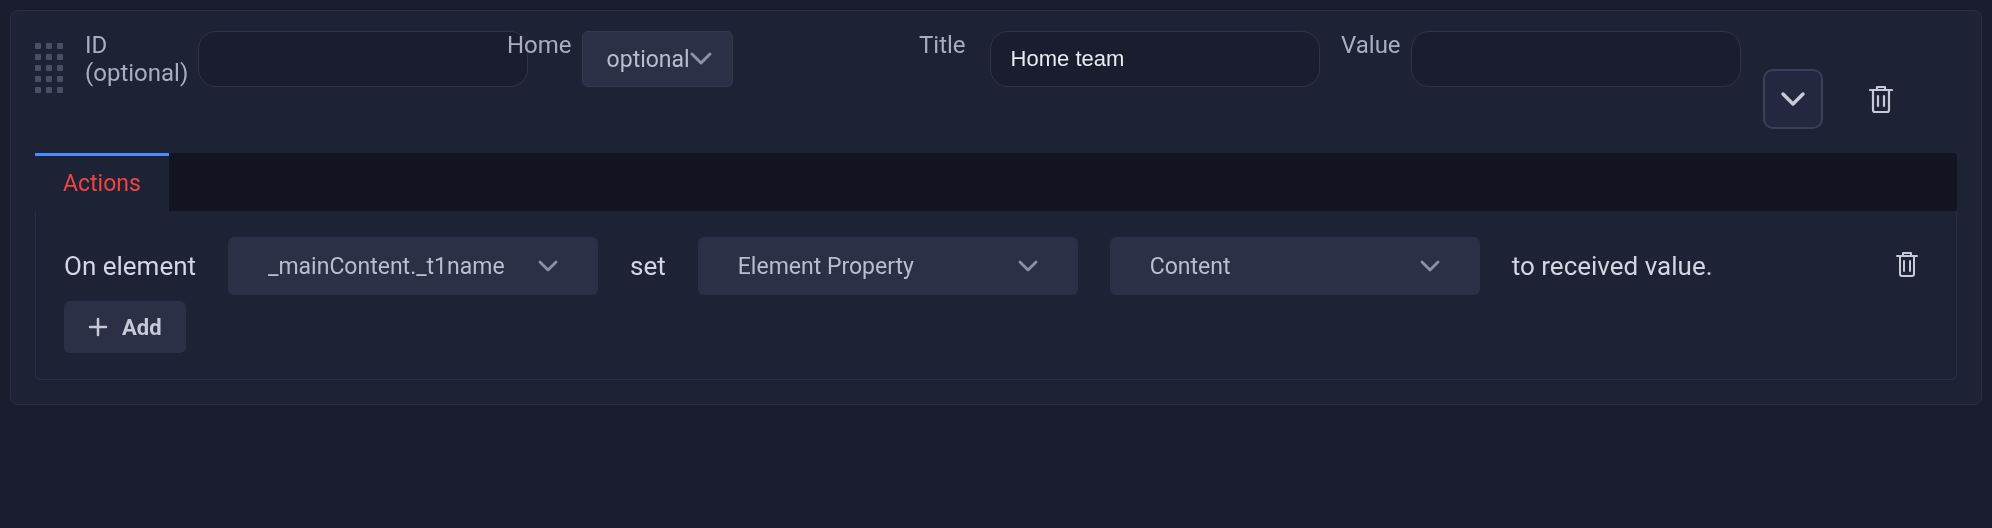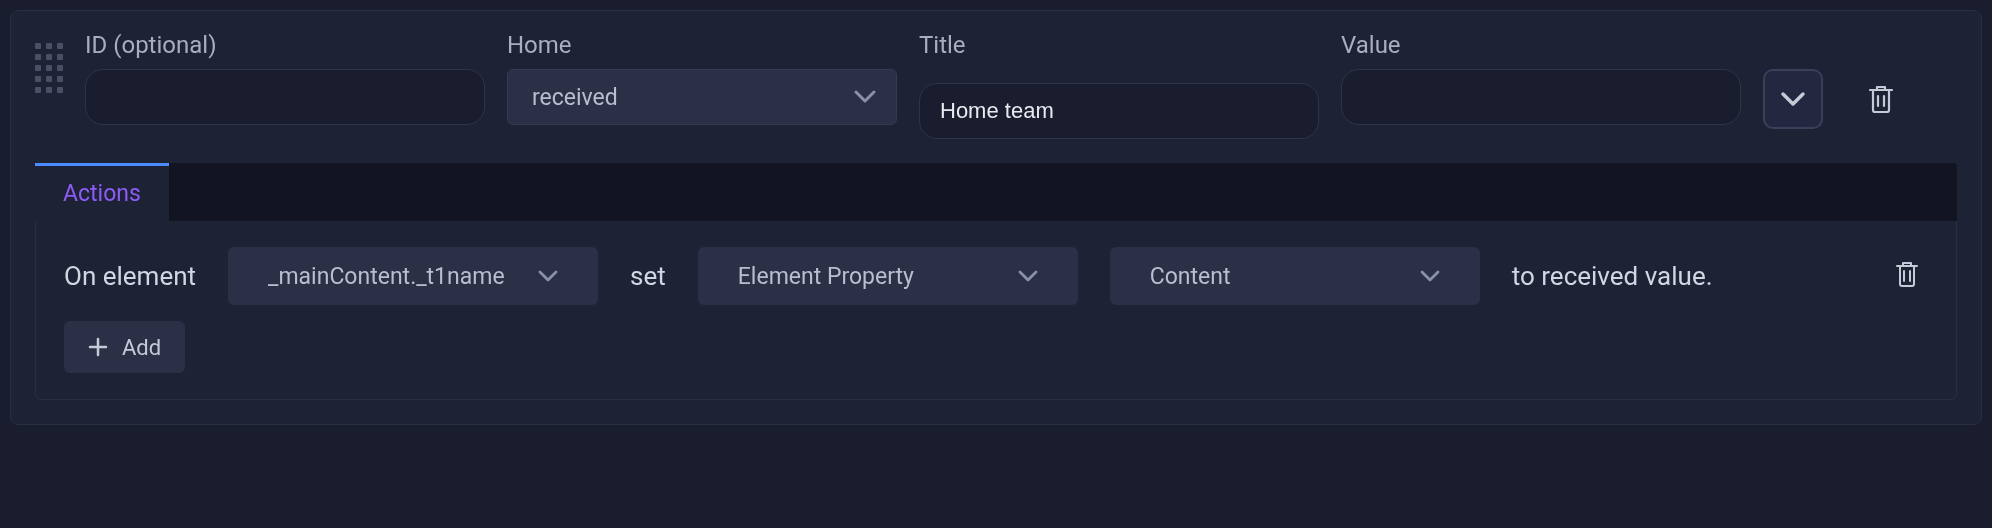--- a/index.html
+++ b/index.html
@@ -30,21 +30,21 @@
     flex-shrink: 0;
   }
   .drag-dot {
     width: 6px;
     height: 6px;
     background: #4a4f66;
     border-radius: 1px;
   }
   .field-group {
     display: flex;
-    flex-direction: column;
+    flex-direction: row;
     gap: 10px;
   }
   .field-label {
     font-size: 24px;
     color: #a8aec0;
     font-weight: 400;
   }
   .text-input {
     height: 56px;
     background: #1a1d2e;
@@ -104,21 +104,21 @@
 
   .tabs-bar {
     margin-top: 24px;
     background: #121421;
     display: flex;
     border-radius: 4px 4px 0 0;
   }
   .tab {
     padding: 14px 28px;
     font-size: 23px;
-    color: #8b5cf6;
+    color: #ef4444;
     background: #1e2235;
     border-top: 3px solid #4a8cff;
     cursor: pointer;
   }
   .actions-panel {
     border: 1px solid #2a2e42;
     border-top: none;
     padding: 26px 28px;
     border-radius: 0 0 6px 6px;
   }
@@ -152,29 +152,30 @@
   }
   .as-element { min-width: 370px; }
   .as-property { min-width: 380px; }
   .as-content { min-width: 370px; }
   .row-trash {
     margin-left: auto;
     cursor: pointer;
     padding: 8px;
   }
   .add-btn {
-    margin-top: 16px;
+    margin-top: 6px;
     height: 52px;
     background: #2b3047;
     border-radius: 6px;
     display: inline-flex;
     align-items: center;
     gap: 14px;
     padding: 0 24px;
     cursor: pointer;
+    font-weight: bold;
   }
   .add-text {
     font-size: 22px;
     color: #c5cad6;
   }
 </style>
 </head>
 <body>
 
 <div class="panel">
@@ -200,21 +201,21 @@
     </div>
 
     <div class="field-group fg-id">
       <div class="field-label">ID (optional)</div>
       <input class="text-input" type="text" value="" style="">
     </div>
 
     <div class="field-group fg-type">
       <div class="field-label">Home</div>
       <div class="select-box">
-        <span class="select-text">received</span>
+        <span class="select-text">optional</span>
         <svg class="chevron" width="22" height="14" viewBox="0 0 22 14">
             <path d="M2 2 L11 11 L20 2" stroke="#8a90a8" stroke-width="3" fill="none" stroke-linecap="round" stroke-linejoin="round"></path>
           </svg>
       </div>
     </div>
 
     <div class="field-group fg-title">
       <div class="field-label">Title</div>
       <input class="text-input" type="text" value="Home team" style="">
     </div>

